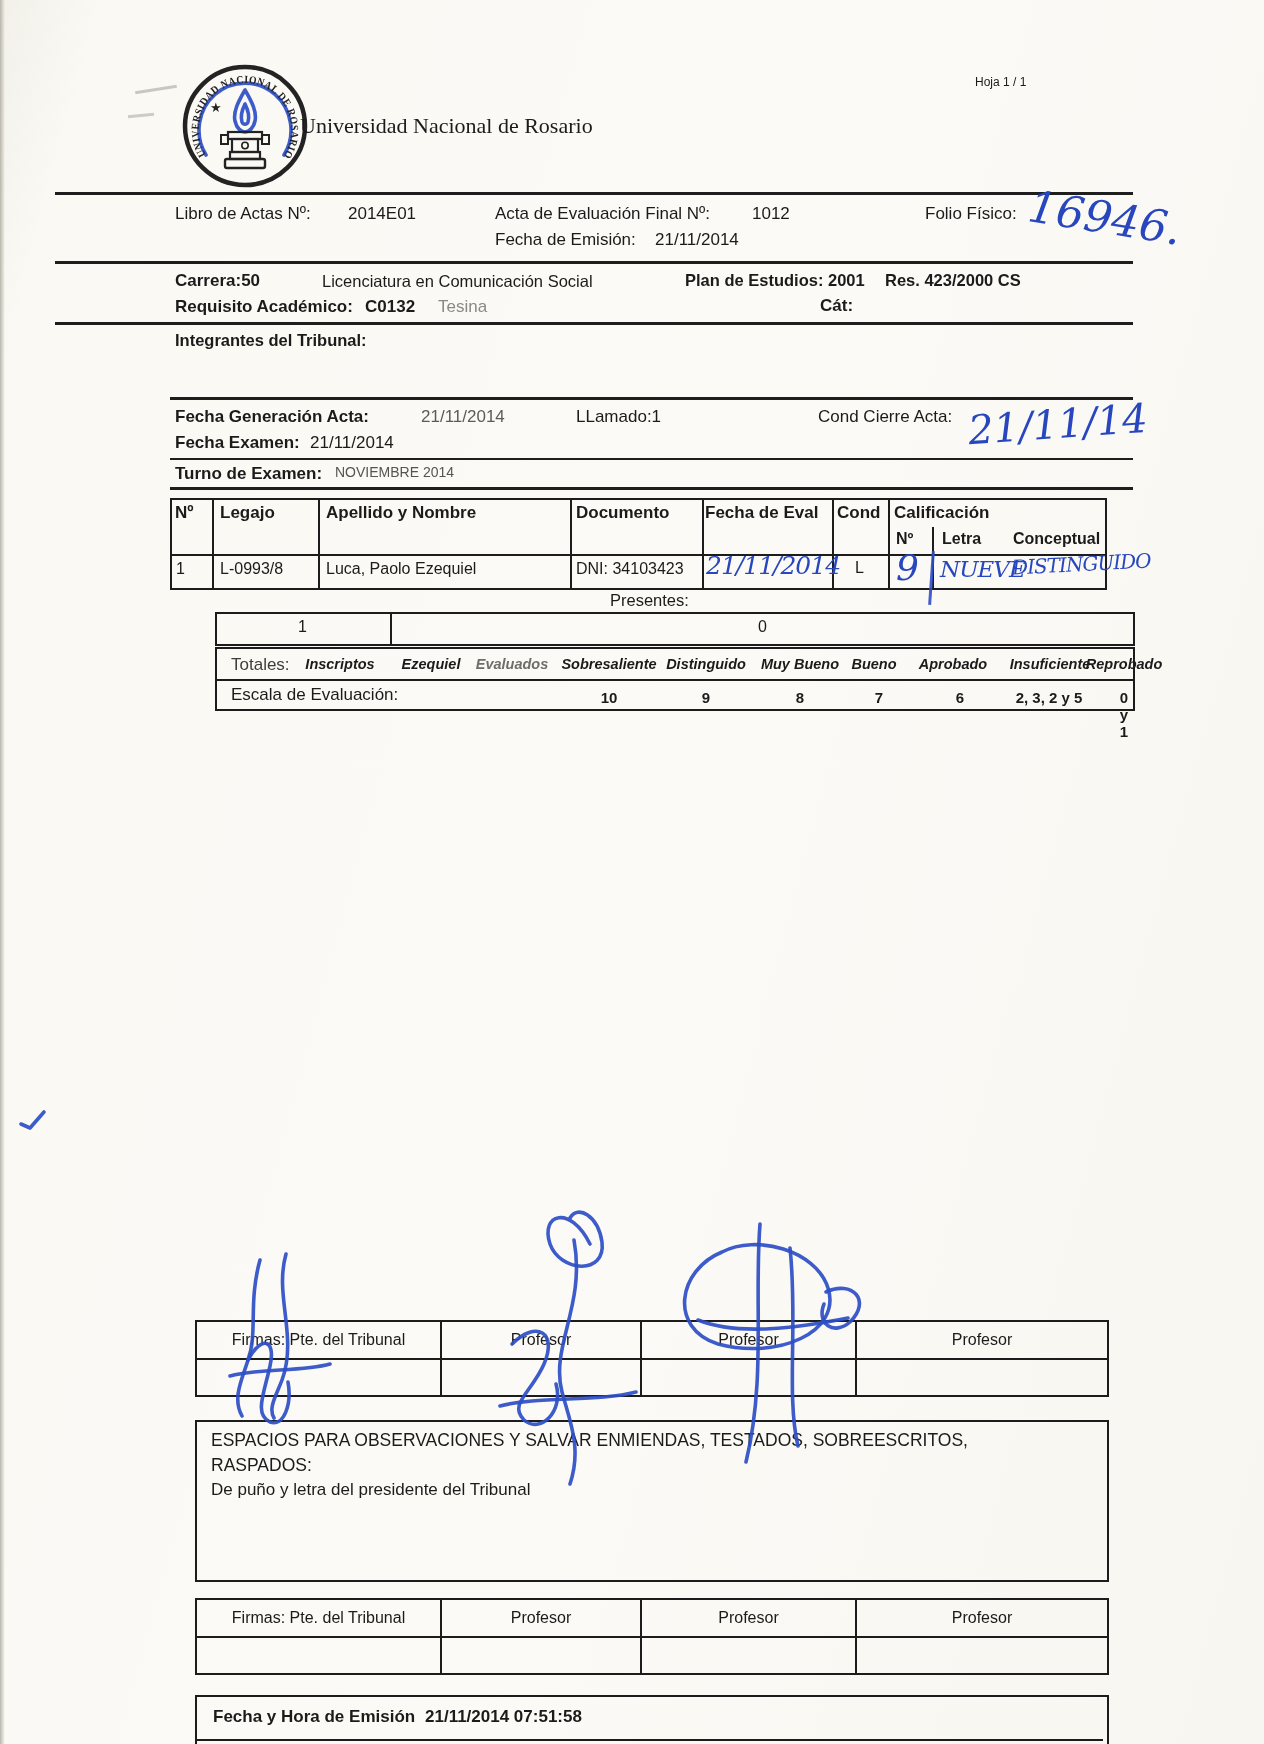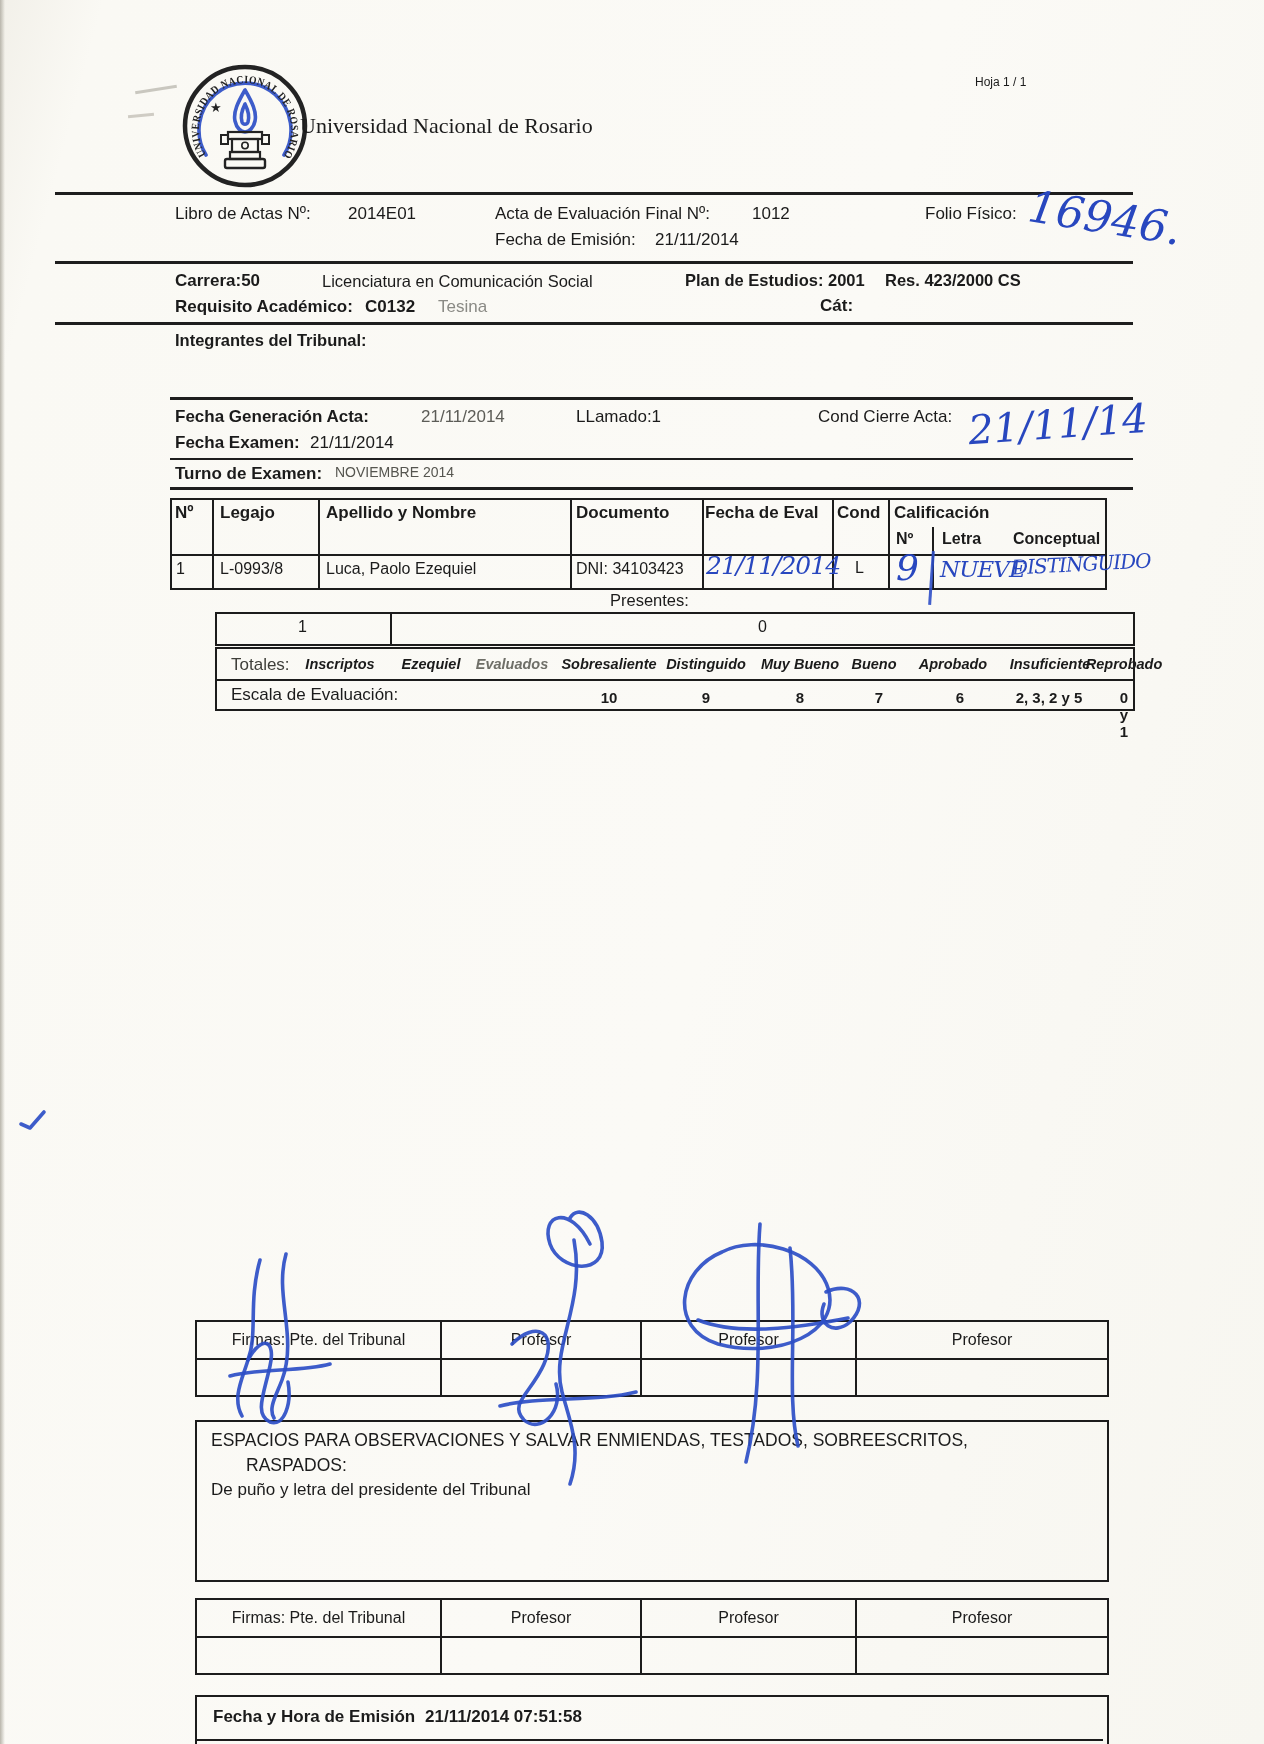--- a/index.html
+++ b/index.html
@@ -183,21 +183,21 @@
         <span>Profesor</span>
       </div>
     <div class="cell empty"></div>
     <div class="cell empty"></div>
     <div class="cell empty"></div>
     <div class="cell empty"></div>
   </div>
 
   <div class="box" style="left:195px;top:1420px;width:910px;height:158px;">
     <span class="t" style="left:14px;top:8px;font-size:17.5px;">ESPACIOS PARA OBSERVACIONES Y SALVAR ENMIENDAS, TESTADOS, SOBREESCRITOS,</span>
-    <span class="t" style="left:14px;top:33px;font-size:17.5px;margin-left:35px;">RASPADOS:</span>
+    <span class="t" style="left:14px;top:33px;font-size:17.5px;">RASPADOS:</span>
     <span class="t" style="left:14px;top:58px;font-size:17px;">De puño y letra del presidente del Tribunal</span>
   </div>
 
   <svg class="sig" style="left:218px;top:1248px;" width="140" height="180" viewBox="0 0 140 180">
     <path d="M42 12 C30 55 40 85 30 112 C24 132 14 150 24 168"></path>
     <path d="M30 112 C44 86 58 92 52 118 C46 146 36 166 52 174 C66 179 74 156 70 134"></path>
     <path d="M68 6 C56 48 80 88 64 132 C58 148 50 160 56 170"></path>
     <path d="M12 128 C40 120 84 124 112 116"></path>
   </svg>
   <svg class="sig" style="left:478px;top:1196px;" width="200" height="292" viewBox="0 0 200 292">

